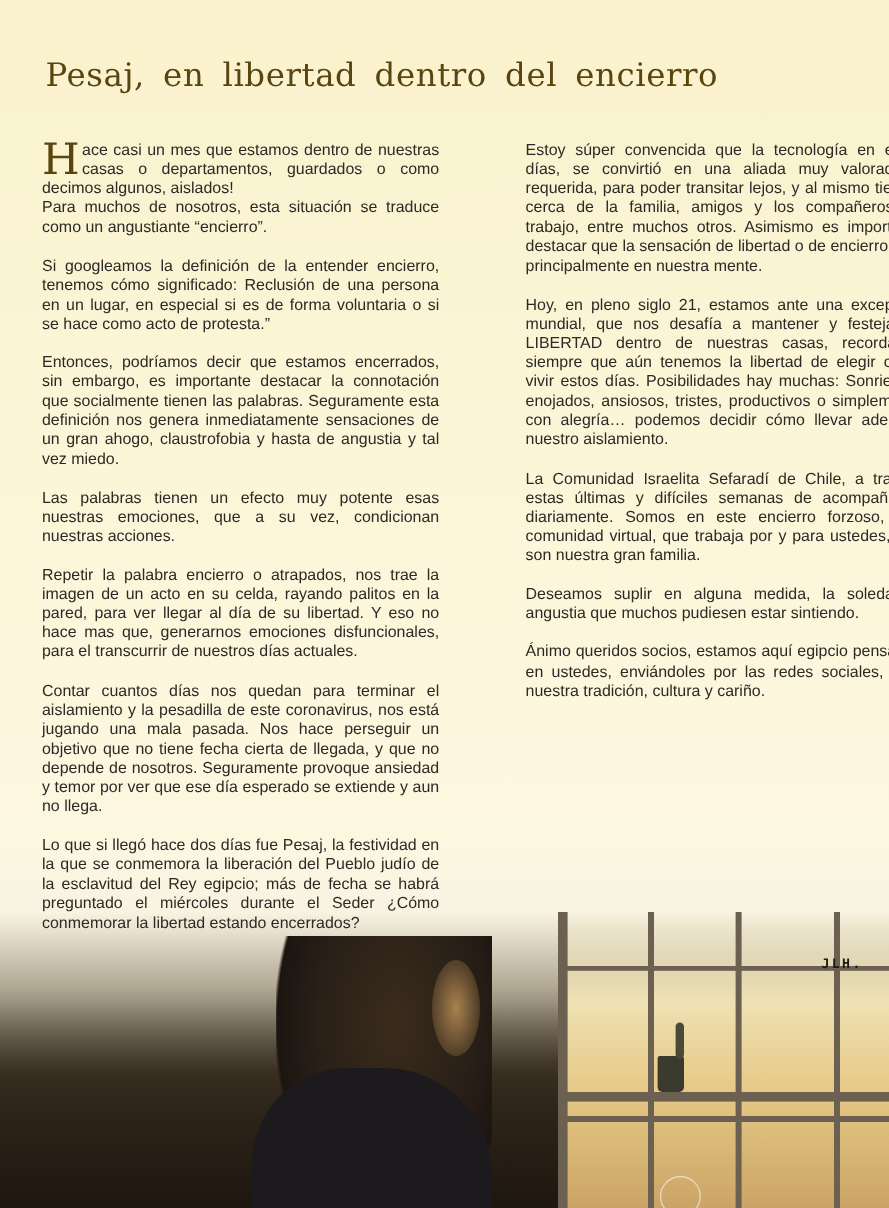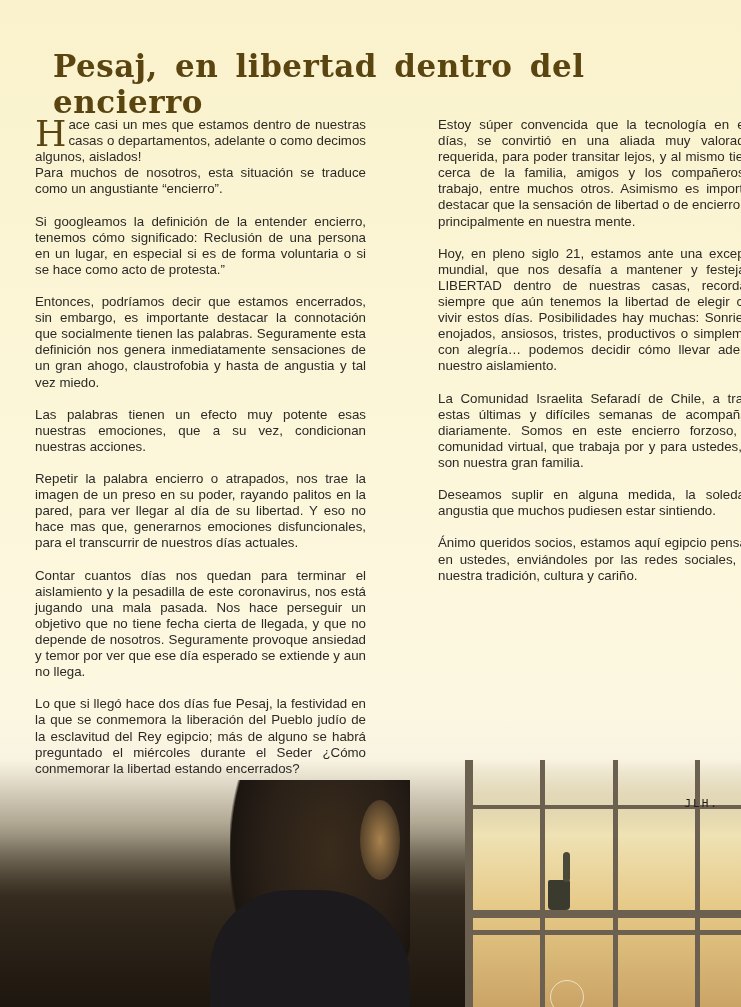--- a/index.html
+++ b/index.html
@@ -36,42 +36,42 @@
     position: absolute; left: 210px; top: 130px; width: 200px; height: 140px;
     border-radius: 80px 90px 0 0;
     background: #1d1a1e;
   }
   .photo .hair-glow {
     position: absolute; left: 360px; top: 40px; width: 40px; height: 80px;
     border-radius: 50%;
     background: radial-gradient(ellipse, rgba(220,170,100,0.7), rgba(220,170,100,0));
   }
   .title {
-    position: absolute; left: 53px; top: 48px;
+    position: absolute; left: 38px; top: 48px;
     font-family: "DejaVu Serif", serif;
-    font-weight: bold; font-size: 31px; letter-spacing: 0.5px;
+    font-weight: normal; font-size: 27px; letter-spacing: 0.5px;
     color: #5a4511; word-spacing: 6px;
   }
   .col {
     position: absolute; top: 117px; width: 331px;
     font-family: "Liberation Sans", sans-serif;
     font-size: 13.3px; line-height: 16.1px; color: #2c2a26;
     text-align: justify; hyphens: manual;
   }
   .col.left { left: 35px; }
   .col.right { left: 402px; margin-left: 36px; }
   .col p { margin: 0 0 16.1px 0; }
   .dropcap {
     float: left; font-family: "DejaVu Serif", serif;
     font-size: 36px; line-height: 30px; color: #5a4511;
     margin: 2px 2px 0 0;
   }
   .signature {
     position: absolute; right: 22px; top: 797px;
-    font-family: "DejaVu Sans Mono", monospace; font-weight: normal;
+    font-family: "DejaVu Sans Mono", monospace; font-weight: bold;
     font-size: 11px; letter-spacing: 2px; color: #1c1a18;
   }
 </style>
 </head>
 <body>
 
 <div class="page">
 
   <div class="photo">
     <div class="wall"></div>
@@ -87,28 +87,28 @@
     <div style="position:absolute; left:563px; top:92px; width:7px; height:30px; background:#4b4a38; border-radius:4px;"></div>
     <div style="position:absolute; left:550px; top:220px; width:32px; height:32px; border:1px solid rgba(255,255,255,0.6); border-radius:50%;"></div>
     <div class="person"></div>
     <div class="hair-glow"></div>
     <div class="person-body"></div>
   </div>
 
   <div class="title">Pesaj, en libertad dentro del encierro</div>
 
   <div class="col left">
-    <p><span class="dropcap">H</span><span style="white-space: pre-line;">ace casi un mes que estamos dentro de nuestras casas o departamentos, adelante o como decimos algunos, aislados!
+    <p><span class="dropcap">H</span><span style="white-space: pre-line;">ace casi un mes que estamos dentro de nuestras casas o departamentos, guardados o como decimos algunos, aislados!
 Para muchos de nosotros, esta situación se traduce como un angustiante  “encierro”.</span></p>
     <p>Si googleamos la definición de la entender encierro, tenemos cómo significado: Reclusión de una persona en un lugar, en especial si es de forma voluntaria o si se hace como acto de protesta.”</p>
     <p>Entonces, podríamos decir que estamos encerrados, sin embargo, es importante destacar la connotación que socialmente tienen las palabras. Seguramente esta definición nos  genera inmediatamente sensaciones de un gran ahogo, claustrofobia y hasta de angustia y  tal vez miedo.</p>
     <p>Las palabras tienen un efecto muy potente esas nuestras emociones, que a su vez, condicionan nuestras acciones.</p>
-    <p>Repetir la palabra encierro o atrapados, nos trae la imagen de un preso en su poder, rayando palitos en la pared, para ver llegar al día de su libertad. Y eso no hace mas que, generarnos emociones disfuncionales, para el transcurrir de nuestros días actuales.</p>
+    <p>Repetir la palabra encierro o atrapados, nos trae la imagen de un acto en su celda, rayando palitos en la pared, para ver llegar al día de su libertad. Y eso no hace mas que, generarnos emociones disfuncionales, para el transcurrir de nuestros días actuales.</p>
     <p>Contar cuantos días nos quedan para terminar el aislamiento y la pesadilla de este coronavirus, nos está jugando  una mala pasada. Nos hace perseguir un objetivo que no tiene fecha cierta de llegada,  y que no depende de nosotros. Seguramente provoque ansiedad y temor por ver que ese día esperado se extiende y aun no llega.</p>
-    <p>Lo que si llegó hace dos días fue Pesaj, la festividad en la que se conmemora la liberación del Pueblo judío de la esclavitud del Rey egipcio; más de alguno se habrá preguntado el miércoles durante el Seder  ¿Cómo conmemorar la libertad estando encerrados?</p>
+    <p>Lo que si llegó hace dos días fue Pesaj, la festividad en la que se conmemora la liberación del Pueblo judío de la esclavitud del Rey egipcio; más de fecha se habrá preguntado el miércoles durante el Seder  ¿Cómo conmemorar la libertad estando encerrados?</p>
   </div>
 
   <div class="col right">
     <p>Estoy súper convencida que la tecnología en estos días, se convirtió en una aliada muy valorada y requerida, para poder transitar lejos, y al mismo tiempo cerca de la familia, amigos y los compañeros de trabajo, entre muchos otros. Asimismo es importante destacar que la sensación de libertad o de encierro está principalmente en nuestra mente.</p>
     <p>Hoy, en pleno siglo 21, estamos ante una excepción mundial,  que nos desafía a mantener y festejar la LIBERTAD dentro de nuestras casas, recordando siempre que aún tenemos la libertad de elegir cómo vivir estos días. Posibilidades hay muchas: Sonriendo, enojados, ansiosos, tristes, productivos o simplemente con alegría… podemos decidir cómo llevar adelante nuestro aislamiento.</p>
     <p>La  Comunidad Israelita Sefaradí de Chile, a tratado estas últimas y difíciles semanas de acompañarlos diariamente. Somos en este encierro forzoso, una comunidad virtual, que trabaja por y para ustedes, que son nuestra gran familia.</p>
     <p>Deseamos suplir en alguna medida, la soledad y angustia que muchos pudiesen estar sintiendo.</p>
     <p>Ánimo queridos socios, estamos aquí egipcio pensando en ustedes, enviándoles por las redes sociales, toda nuestra tradición, cultura y cariño.</p>
   </div>
 

